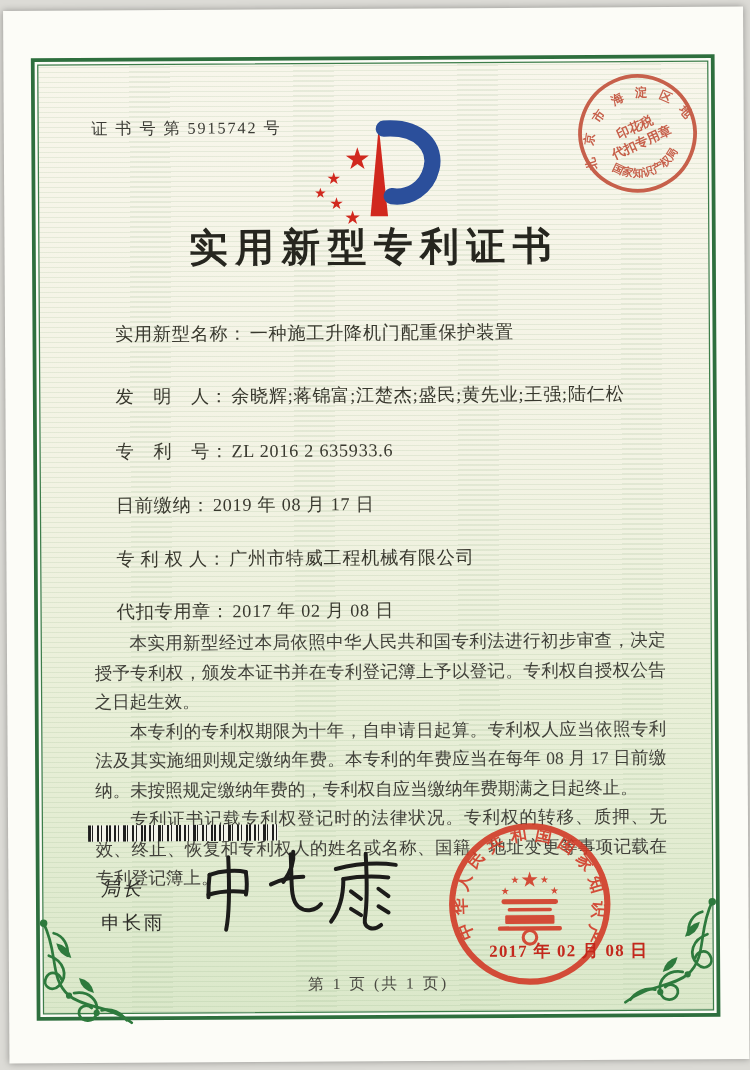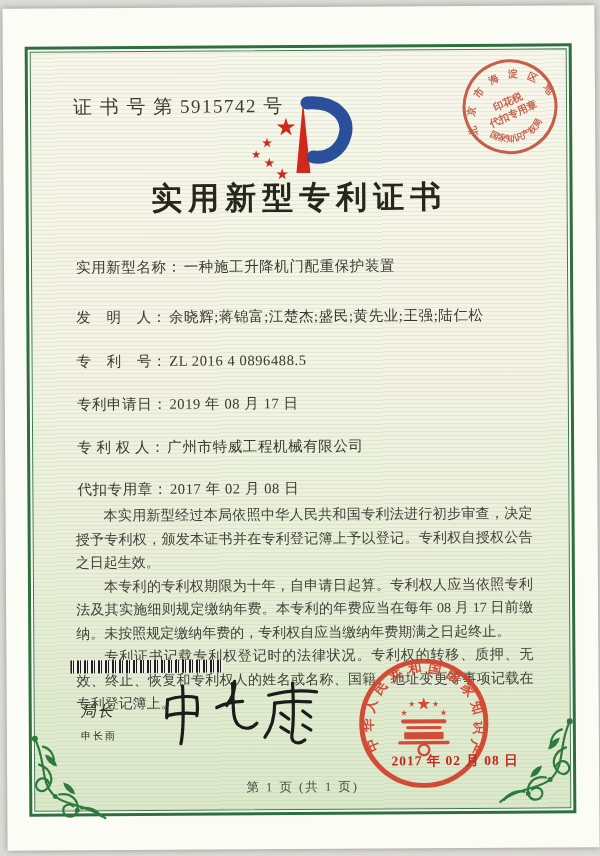--- a/index.html
+++ b/index.html
@@ -20,40 +20,40 @@
     border:3px solid #2e6f3e;
     box-sizing:border-box;
   }
   .frame-inner{
     position:absolute;inset:2px;
     border:1px solid #3d7d4a;
     background:
       repeating-linear-gradient(0deg, rgba(128,168,118,0.15) 0px, rgba(128,168,118,0.15) 1px, transparent 1px, transparent 4px),
       linear-gradient(180deg,#f8f6eb 0%,#f3f3e4 42%,#e9efd8 68%,#dbe8ca 100%);
   }
-  .cert-no{position:absolute;left:42px;top:42px;font-size:19px;letter-spacing:1.5px;color:#3c3c36;}
+  .cert-no{position:absolute;left:42px;top:42px;font-size:13px;letter-spacing:1.5px;color:#3c3c36;}
   .tax-stamp{position:absolute;left:428px;top:6px;width:102px;height:102px;transform:rotate(-24deg);opacity:.9;}
   .logo{position:absolute;left:50%;top:44px;transform:translateX(-50%);width:116px;height:94px;}
   .title{
     position:absolute;left:0;right:0;top:126px;text-align:center;
     font-size:31px;font-weight:bold;letter-spacing:6px;color:#26261f;
   }
   .field{position:absolute;left:44px;right:36px;font-size:14.5px;color:#38382e;letter-spacing:.6px;white-space:nowrap;}
   .f0{top:206px}.f1{top:256px}.f2{top:300px}.f3{top:343px}.f4{top:386px}.f5{top:428px}
-  .field .lab{margin-right:2px;}
+  .field .lab{margin-right:2px;margin-left:16px;}
   .paras{position:absolute;left:42px;right:36px;top:452px;font-size:14px;line-height:23.5px;color:#41413a;text-align:justify;}
   .paras p{margin:0;text-indent:2em;}
   .barcode{
     position:absolute;left:36px;top:608px;width:152px;height:13px;
     background:repeating-linear-gradient(90deg,
       #1e1e1e 0 2px,#f2f2ea 2px 3px,#1e1e1e 3px 4px,#f2f2ea 4px 7px,
       #1e1e1e 7px 8.5px,#f2f2ea 8.5px 10px,#1e1e1e 10px 11px,#f2f2ea 11px 14px);
   }
   .signer-title{position:absolute;left:46px;top:650px;font-size:15px;color:#2d2d28;letter-spacing:2px;font-style:italic;}
-  .signer-name{position:absolute;left:46px;top:677px;font-size:10px;color:#2d2d28;letter-spacing:2px;}
+  .signer-name{position:absolute;left:46px;top:677px;font-size:15px;color:#2d2d28;letter-spacing:2px;}
   .signature{position:absolute;left:118px;top:620px;width:185px;height:92px;}
   .seal{position:absolute;left:320px;top:604px;width:138px;height:138px;opacity:.9;}
   .seal-date{
     position:absolute;left:330px;top:702px;width:180px;text-align:center;
     font-size:13.5px;font-weight:bold;color:#c3281c;letter-spacing:1px;white-space:nowrap;
   }
   .flourish{position:absolute;width:80px;height:92px;}
   .flourish.left{left:-6px;top:682px;}
   .flourish.right{right:-6px;top:668px;transform:scaleX(-1);}
   .footer{position:absolute;left:0;right:0;bottom:13px;text-align:center;font-size:12.5px;color:#4a4a42;letter-spacing:2px;}
@@ -99,24 +99,24 @@
 
       <div class="title">实用新型专利证书</div>
 
       <div class="field f0">
         <span class="lab">实用新型名称：</span><span>一种施工升降机门配重保护装置</span>
       </div>
       <div class="field f1">
         <span class="lab">发　明　人：</span><span>余晓辉;蒋锦富;江楚杰;盛民;黄先业;王强;陆仁松</span>
       </div>
       <div class="field f2">
-        <span class="lab">专　利　号：</span><span>ZL 2016 4 0896488.5</span>
+        <span class="lab">专　利　号：</span><span>ZL 2016 2 635933.6</span>
       </div>
       <div class="field f3">
-        <span class="lab">专利申请日：</span><span>2019 年 08 月 17 日</span>
+        <span class="lab">日前缴纳：</span><span>2019 年 08 月 17 日</span>
       </div>
       <div class="field f4">
         <span class="lab">专 利 权 人：</span><span>广州市特威工程机械有限公司</span>
       </div>
       <div class="field f5">
         <span class="lab">代扣专用章：</span><span>2017 年 02 月 08 日</span>
       </div>
 
       <div class="paras">
         <p>本实用新型经过本局依照中华人民共和国专利法进行初步审查，决定授予专利权，颁发本证书并在专利登记簿上予以登记。专利权自授权公告之日起生效。</p>

